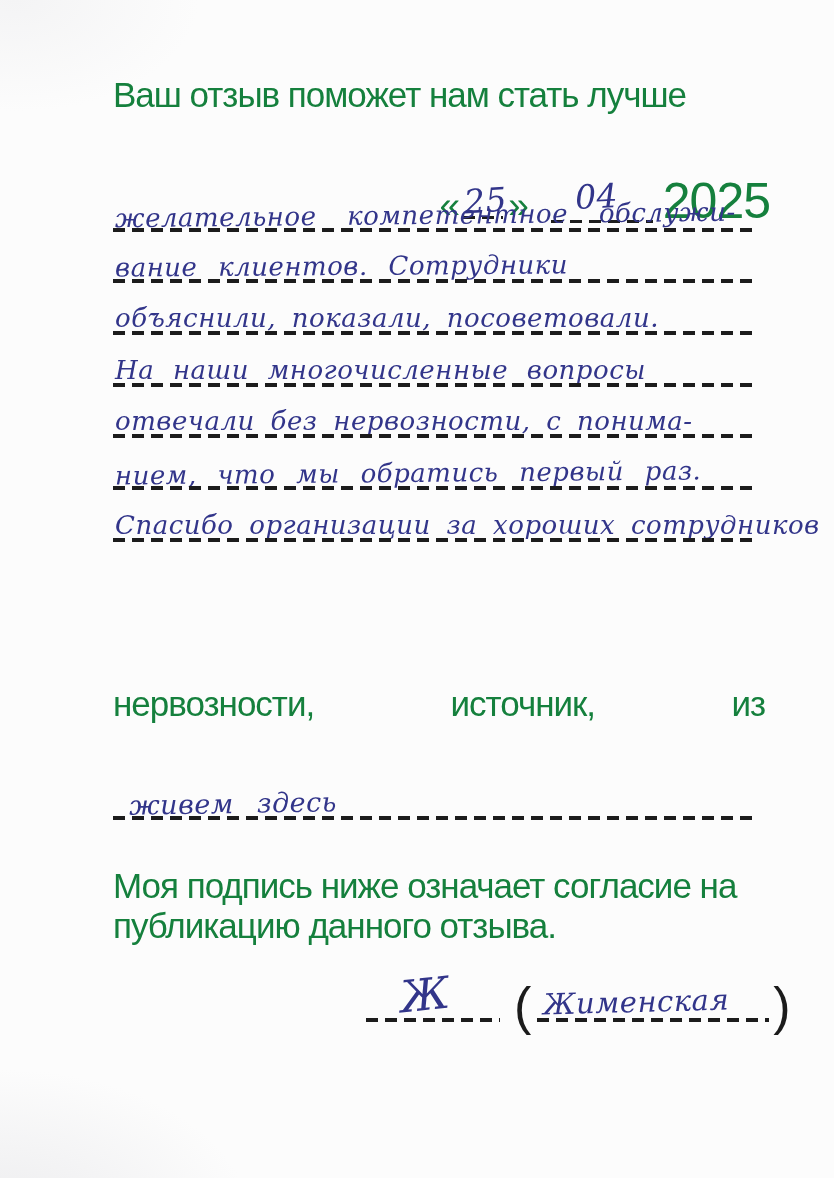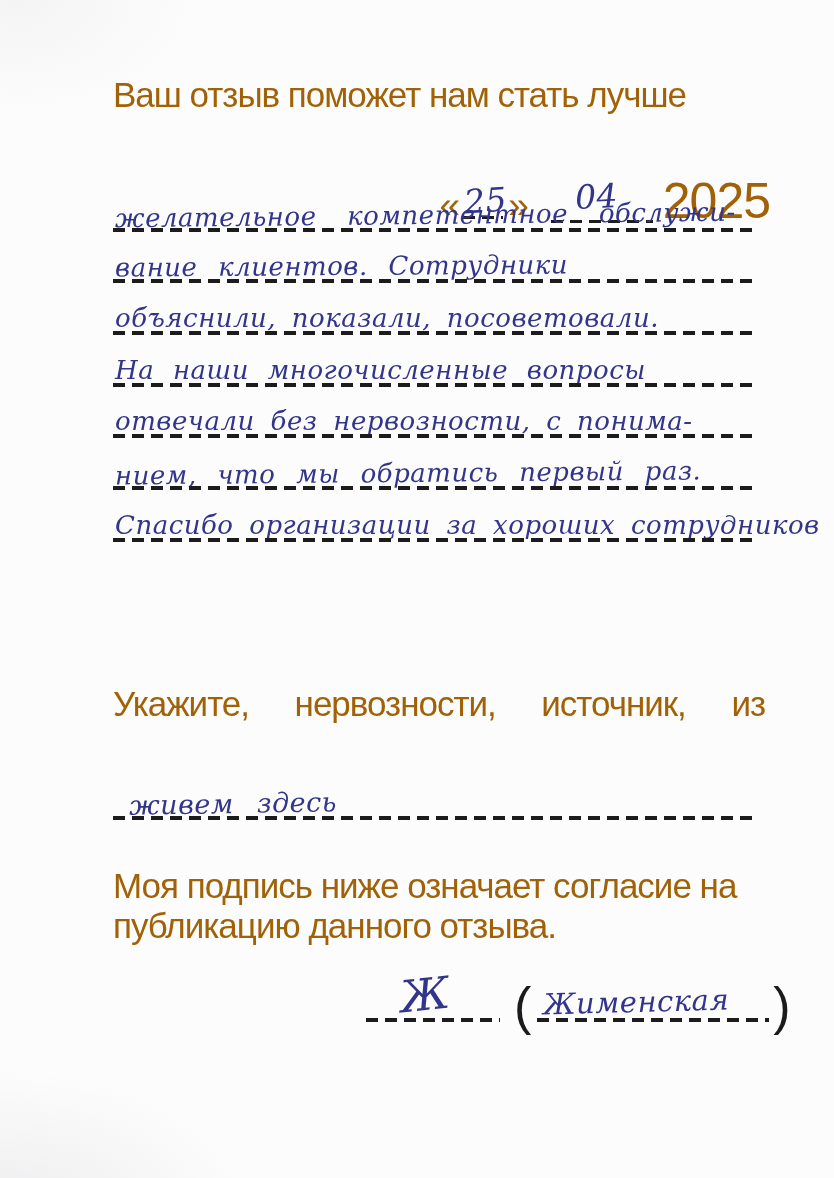--- a/index.html
+++ b/index.html
@@ -6,21 +6,21 @@
   body{
     width:834px;height:1178px;overflow:hidden;
     font-family:"Liberation Sans",sans-serif;
     background:
       radial-gradient(ellipse 420px 260px at 0% 104%, #ececee 0%, rgba(252,252,252,0) 60%),
       radial-gradient(ellipse 260px 160px at 2% 0%, #f4f4f5 0%, rgba(252,252,252,0) 70%),
       #fcfcfc;
     position:relative;
     color:#1a1a1a;
   }
-  .print{color:#a16207;letter-spacing:-1px;}
+  .print{color:#15803d;letter-spacing:-1px;}
   
   .dash{
     height:4px;
     background:repeating-linear-gradient(90deg,#1c1c1c 0 12px,transparent 12px 19px);
   }
   
   .hw{
     font-family:"DejaVu Serif",serif;
     font-style:italic;
     color:#32358a;
@@ -129,21 +129,20 @@
     <div class="wline">
       <span class="hw">нием, что мы обратись первый раз.</span>
     </div>
     <div class="wline">
       <span class="hw">Спасибо организации за хороших сотрудников</span>
     </div>
   </div>
 
   <div class="source print">
     <div class="row1">
-      <span>Укажите,</span>
       <span>нервозности,</span>
       <span>источник,</span>
       <span>из</span>
     </div>
   </div>
 
   <div class="answer-line">
     <span class="dash"></span>
     <span class="hw">живем здесь</span>
   </div>

